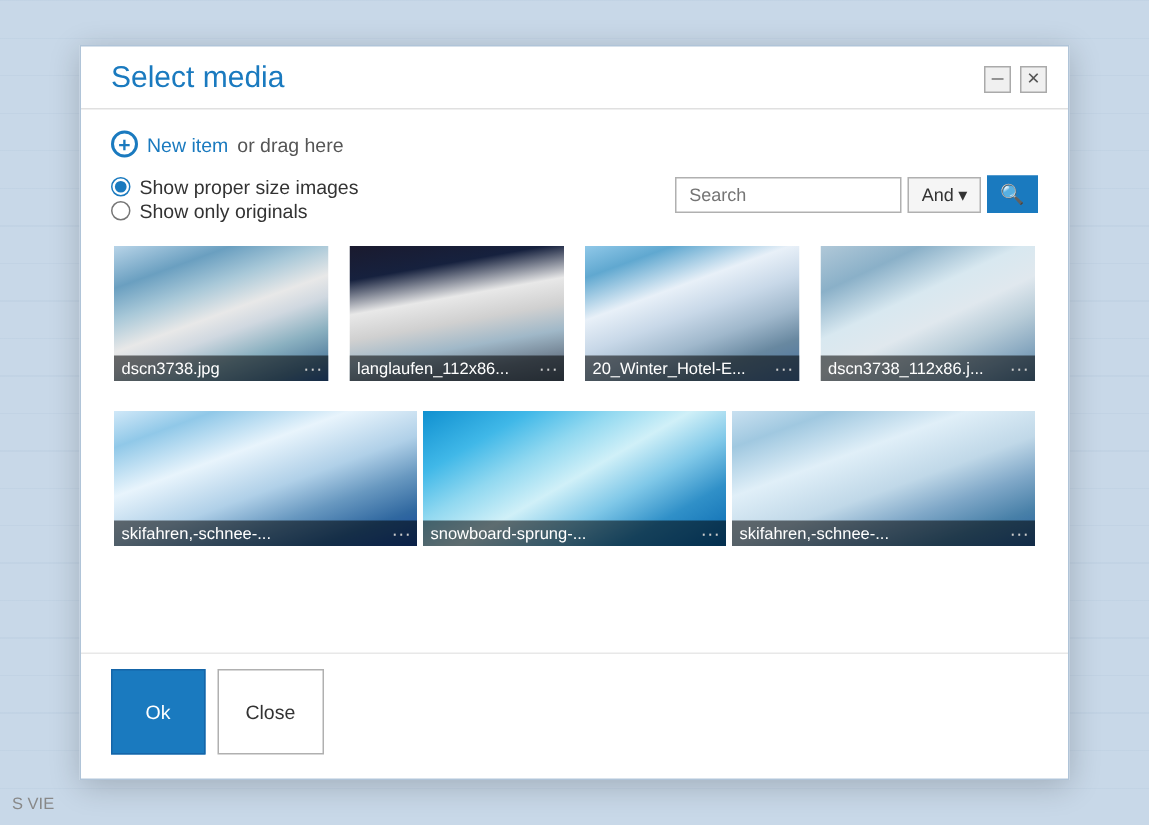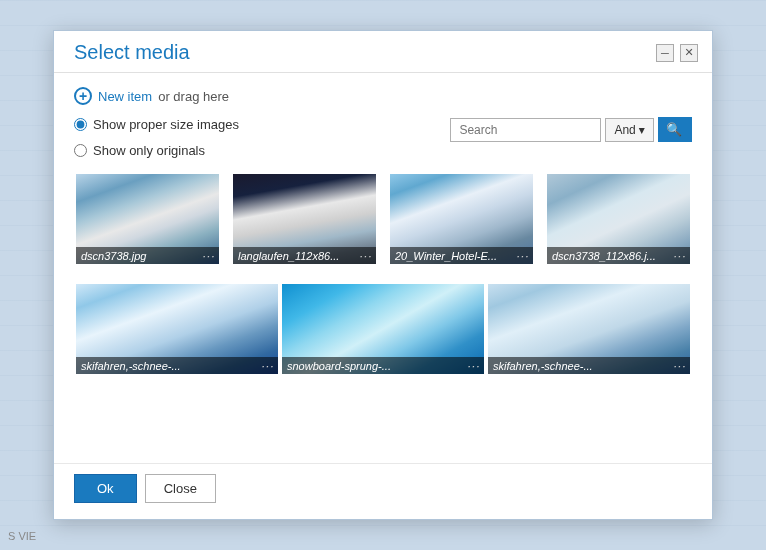--- a/index.html
+++ b/index.html
@@ -104,21 +104,21 @@
     .toolbar-row {
       display: flex;
       align-items: flex-start;
       justify-content: space-between;
       margin-bottom: 14px;
     }
 
     .radio-group {
       display: flex;
       flex-direction: column;
-      gap: 11px;
+      gap: 1px;
     }
 
     .radio-label {
       display: flex;
       align-items: center;
       gap: 6px;
       color: #333;
       cursor: pointer;
       font-size: 13px;
     }
@@ -178,21 +178,20 @@
       display: grid;
       grid-template-columns: repeat(3, 1fr);
       margin-bottom: 20px;
     }
 
     .media-thumb {
       position: relative;
       cursor: pointer;
       border: 2px solid transparent;
       overflow: hidden;
-      font-style: italic;
     }
 
     .thumb-img {
       width: 100%;
       height: 90px;
       display: block;
       object-fit: cover;
       background: #ccc;
     }
 
@@ -261,21 +260,21 @@
       display: flex;
       gap: 8px;
       padding: 10px 20px 16px;
       border-top: 1px solid #e8e8e8;
     }
 
     .btn-ok {
       background: #1a7abf;
       color: #fff;
       border: 1px solid #1565a8;
-      padding: 6px 22px;
+      padding: 20px 22px;
       font-size: 13px;
       cursor: pointer;
     }
 
     .btn-close {
       background: #fff;
       color: #333;
       border: 1px solid #b0b0b0;
       padding: 6px 18px;
       font-size: 13px;

